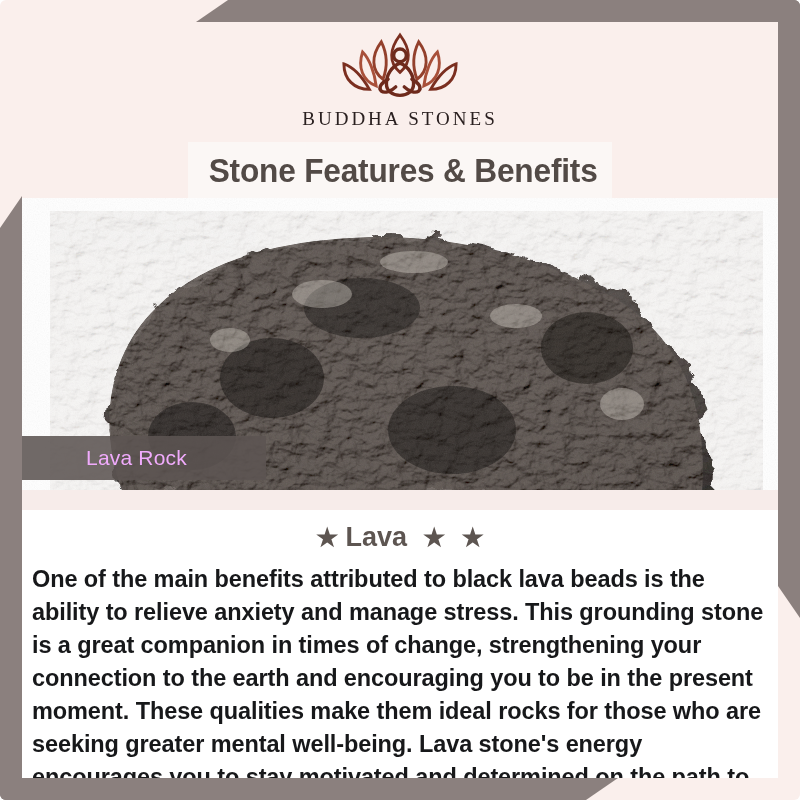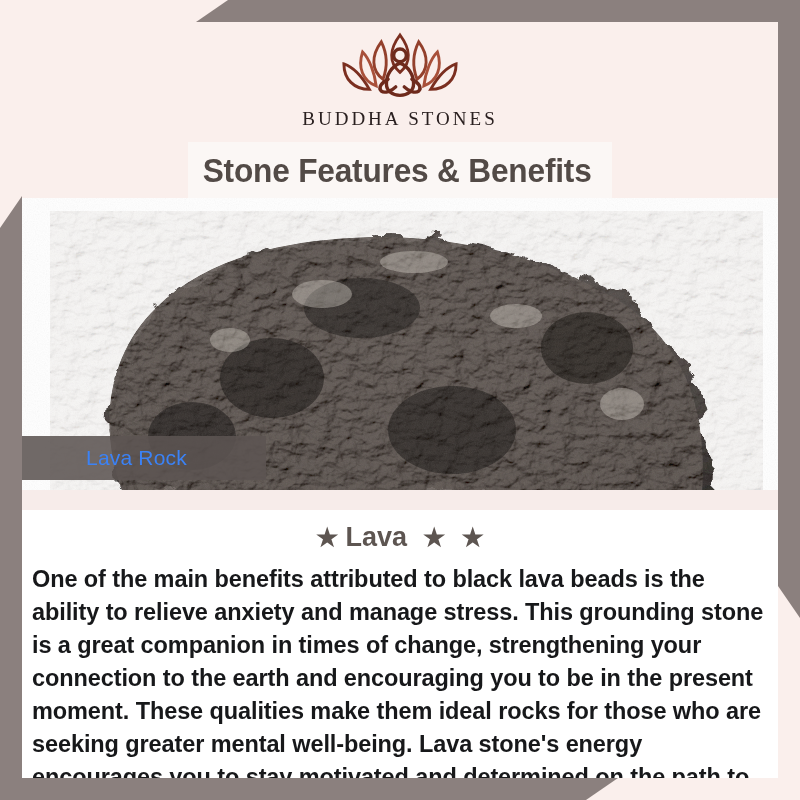--- a/index.html
+++ b/index.html
@@ -10,20 +10,21 @@
     overflow: hidden;
     font-family: "Liberation Sans", sans-serif;
   }
 
   #poster {
     position: relative;
     width: 800px;
     height: 800px;
     background: #faefec;
     overflow: hidden;
+    border-radius: 6px;
   }
 
   
   .frame-bar { position: absolute; background: #8b807e; }
 
   .frame-top {
     top: 0; left: 196px; right: 0; height: 22px;
     clip-path: polygon(32px 0, 100% 0, 100% 100%, 0 100%);
   }
   .frame-right {
@@ -69,21 +70,21 @@
   
   .title-band {
     position: relative;
     height: 56px;
     background: #faefec;
   }
   .title-plate {
     position: absolute;
     left: 166px; right: 166px; top: 0; bottom: 0;
     background: #fbf7f5;
-    display: flex; align-items: center; justify-content: flex-start;
+    display: flex; align-items: center; justify-content: flex-end;
   }
   .title-text {
     font-family: "Liberation Sans Narrow", "Liberation Sans", sans-serif;
     font-weight: bold;
     font-size: 34px;
     color: #524a46;
     letter-spacing: -0.2px;
     transform: scaleX(0.93);
   }
 
@@ -97,21 +98,21 @@
   .hero svg { position: absolute; inset: 0; width: 100%; height: 100%; display: block; }
 
   .caption-bar {
     position: absolute;
     left: 0; bottom: 10px;
     width: 244px; height: 44px;
     background: rgba(92,84,82,0.88);
     display: flex; align-items: center;
   }
   .caption-text {
-    color: #3b82f6;
+    color: #f0abfc;
     font-size: 21px;
     padding-left: 64px;
     letter-spacing: 0.2px;
   }
 
   
   .pink-strip { height: 20px; background: #f7ecea; }
 
   
   .attrs {

